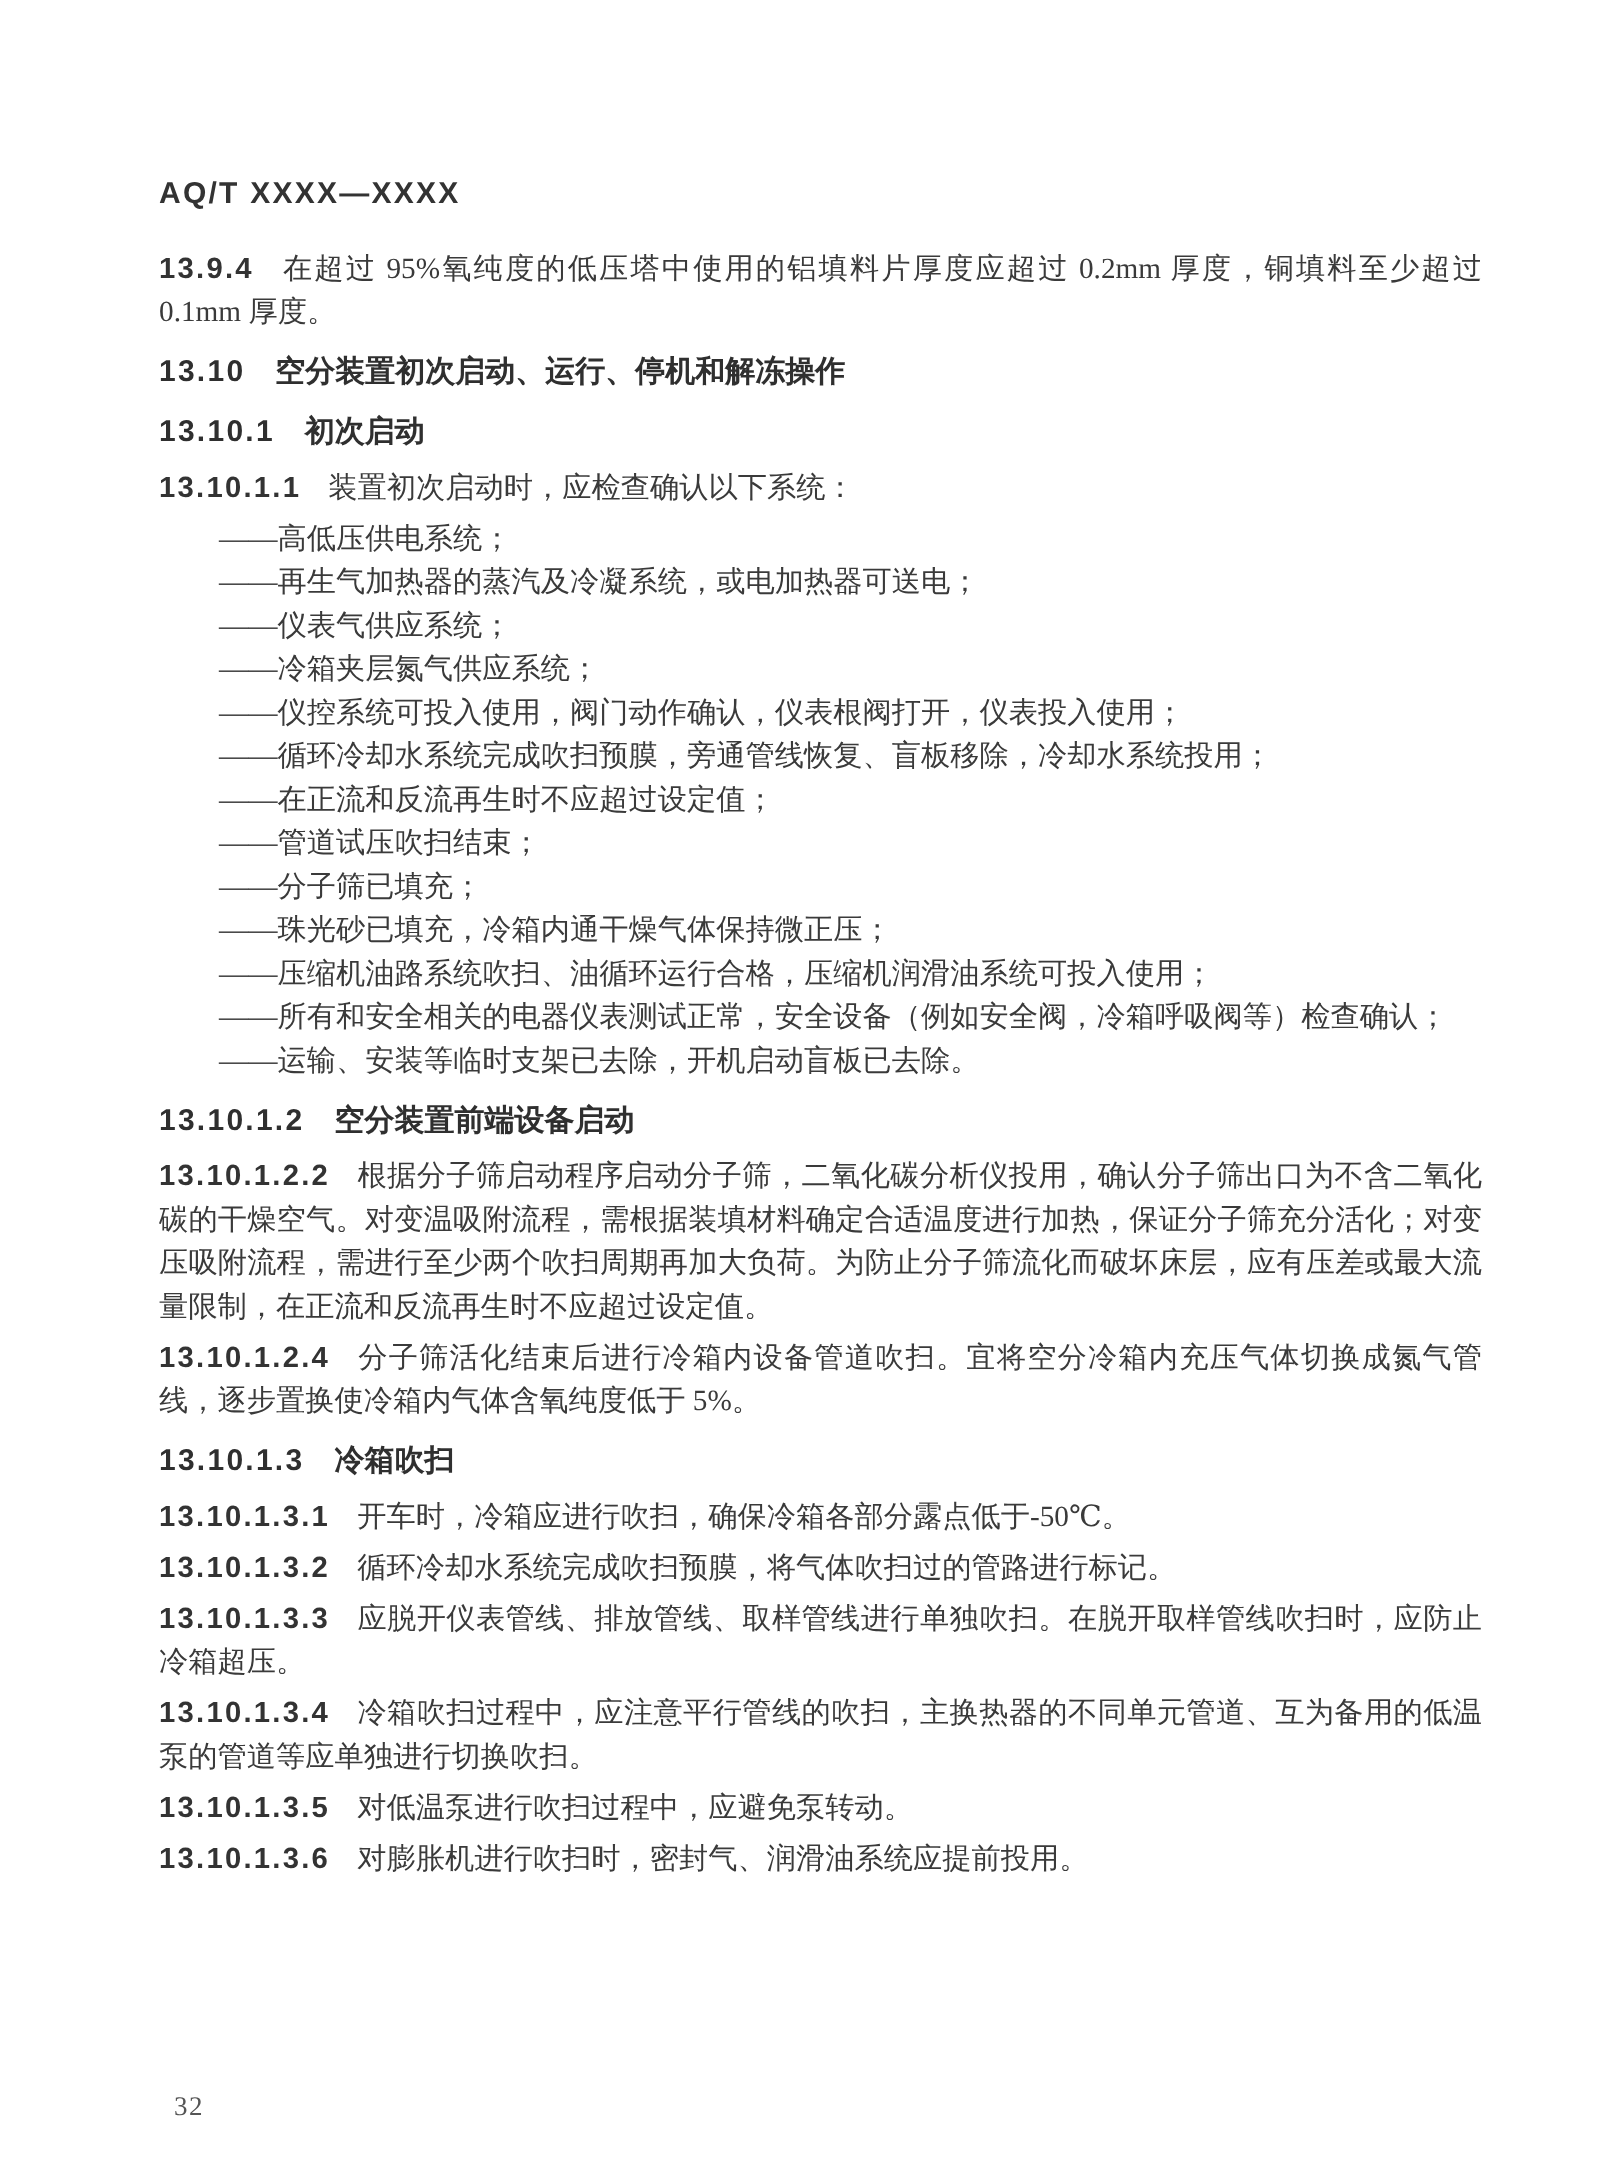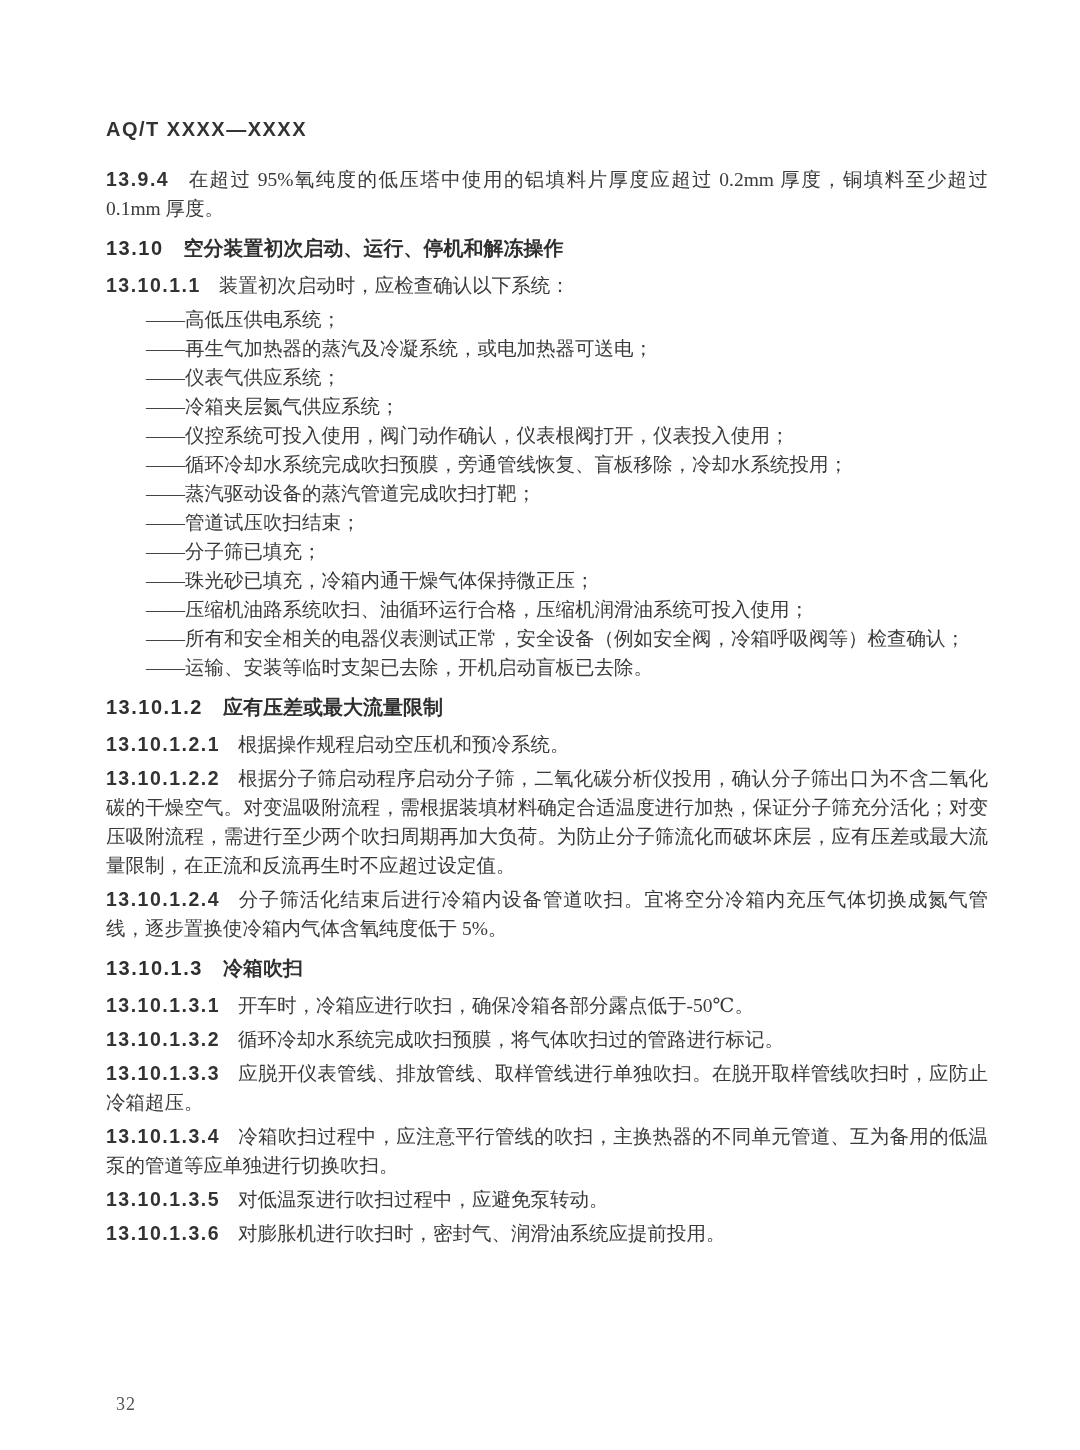--- a/index.html
+++ b/index.html
@@ -64,40 +64,40 @@
 
 <div class="page">
 
   <div class="doc-code">AQ/T XXXX—XXXX</div>
 
 
   <p class="clause"><span class="num">13.9.4</span><span class="txt">在超过 95%氧纯度的低压塔中使用的铝填料片厚度应超过 0.2mm 厚度，铜填料至少超过 0.1mm 厚度。</span></p>
 
   <p class="h2"><span class="num">13.10</span><span class="txt">空分装置初次启动、运行、停机和解冻操作</span></p>
 
+  <p class="h2"><span class="num">13.10.1</span><span class="txt">初次启动</span></p>
 
   <p class="clause"><span class="num">13.10.1.1</span><span class="txt">装置初次启动时，应检查确认以下系统：</span></p>
 
   <p class="list-item">——高低压供电系统；</p>
   <p class="list-item">——再生气加热器的蒸汽及冷凝系统，或电加热器可送电；</p>
   <p class="list-item">——仪表气供应系统；</p>
   <p class="list-item">——冷箱夹层氮气供应系统；</p>
   <p class="list-item">——仪控系统可投入使用，阀门动作确认，仪表根阀打开，仪表投入使用；</p>
   <p class="list-item">——循环冷却水系统完成吹扫预膜，旁通管线恢复、盲板移除，冷却水系统投用；</p>
-  <p class="list-item">——蒸汽驱动设备的蒸汽管道完成吹扫打靶；</p>
+  <p class="list-item">——在正流和反流再生时不应超过设定值；</p>
   <p class="list-item">——管道试压吹扫结束；</p>
   <p class="list-item">——分子筛已填充；</p>
   <p class="list-item">——珠光砂已填充，冷箱内通干燥气体保持微正压；</p>
   <p class="list-item">——压缩机油路系统吹扫、油循环运行合格，压缩机润滑油系统可投入使用；</p>
   <p class="list-item">——所有和安全相关的电器仪表测试正常，安全设备（例如安全阀，冷箱呼吸阀等）检查确认；</p>
   <p class="list-item">——运输、安装等临时支架已去除，开机启动盲板已去除。</p>
 
-  <p class="h2"><span class="num">13.10.1.2</span><span class="txt">应有压差或最大流量限制</span></p>
+  <p class="h2"><span class="num">13.10.1.2</span><span class="txt">空分装置前端设备启动</span></p>
 
-  <p class="clause"><span class="num">13.10.1.2.1</span><span class="txt">根据操作规程启动空压机和预冷系统。</span></p>
 
   <p class="clause"><span class="num">13.10.1.2.2</span><span class="txt">根据分子筛启动程序启动分子筛，二氧化碳分析仪投用，确认分子筛出口为不含二氧化碳的干燥空气。对变温吸附流程，需根据装填材料确定合适温度进行加热，保证分子筛充分活化；对变压吸附流程，需进行至少两个吹扫周期再加大负荷。为防止分子筛流化而破坏床层，应有压差或最大流量限制，在正流和反流再生时不应超过设定值。</span></p>
 
 
   <p class="clause"><span class="num">13.10.1.2.4</span><span class="txt">分子筛活化结束后进行冷箱内设备管道吹扫。宜将空分冷箱内充压气体切换成氮气管线，逐步置换使冷箱内气体含氧纯度低于 5%。</span></p>
 
   <p class="h2"><span class="num">13.10.1.3</span><span class="txt">冷箱吹扫</span></p>
 
   <p class="clause"><span class="num">13.10.1.3.1</span><span class="txt">开车时，冷箱应进行吹扫，确保冷箱各部分露点低于-50℃。</span></p>
 

